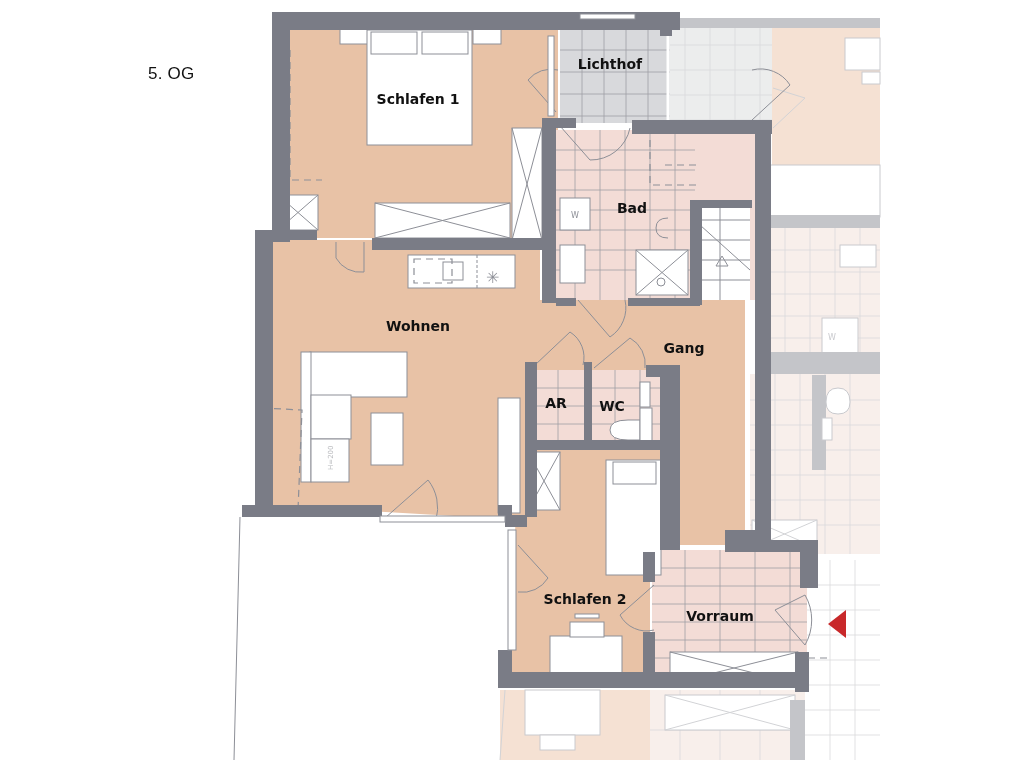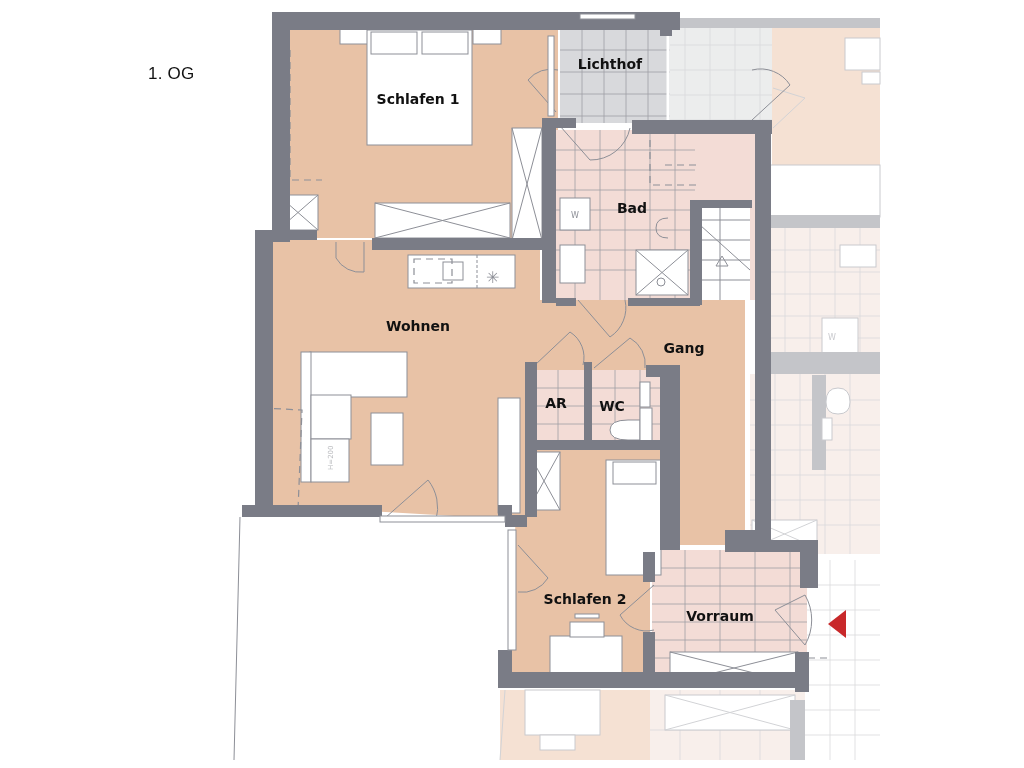--- a/index.html
+++ b/index.html
@@ -21,21 +21,21 @@
   .line-faded { stroke: #d2d3d6; stroke-width: 1; fill: none; }
   .dash { stroke: #8d8f97; stroke-width: 1.2; fill: none; stroke-dasharray: 7 5; }
   .tile-grid { stroke: #9e9ea5; stroke-width: 0.8; }
   .tile-grid-faded { stroke: #d9d9dc; stroke-width: 0.8; }
   .door-arc { stroke: #8d8f97; stroke-width: 1; fill: none; }
   .window { fill: #ffffff; stroke: #8d8f97; stroke-width: 1; }
 </style>
 </head>
 <body>
 
-<div class="floor-label">1. OG</div>
+<div class="floor-label">5. OG</div>
 
 <svg id="plan" viewBox="0 0 1024 768" xmlns="http://www.w3.org/2000/svg">
 
   <g>
     <rect x="772" y="20" width="108" height="150" class="floor-wood-faded"></rect>
     <rect x="660" y="20" width="112" height="110" class="floor-court-faded"></rect>
     <g class="tile-grid-faded">
       <line x1="660" y1="45" x2="772" y2="45"></line>
         <line x1="660" y1="70" x2="772" y2="70"></line>
         <line x1="660" y1="95" x2="772" y2="95"></line>

